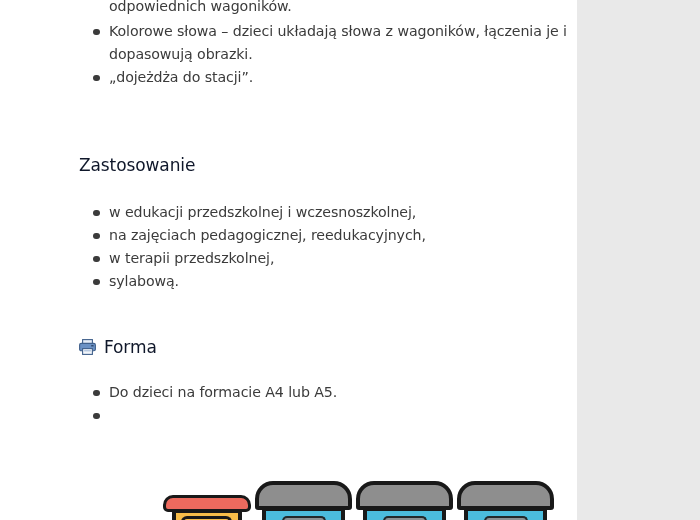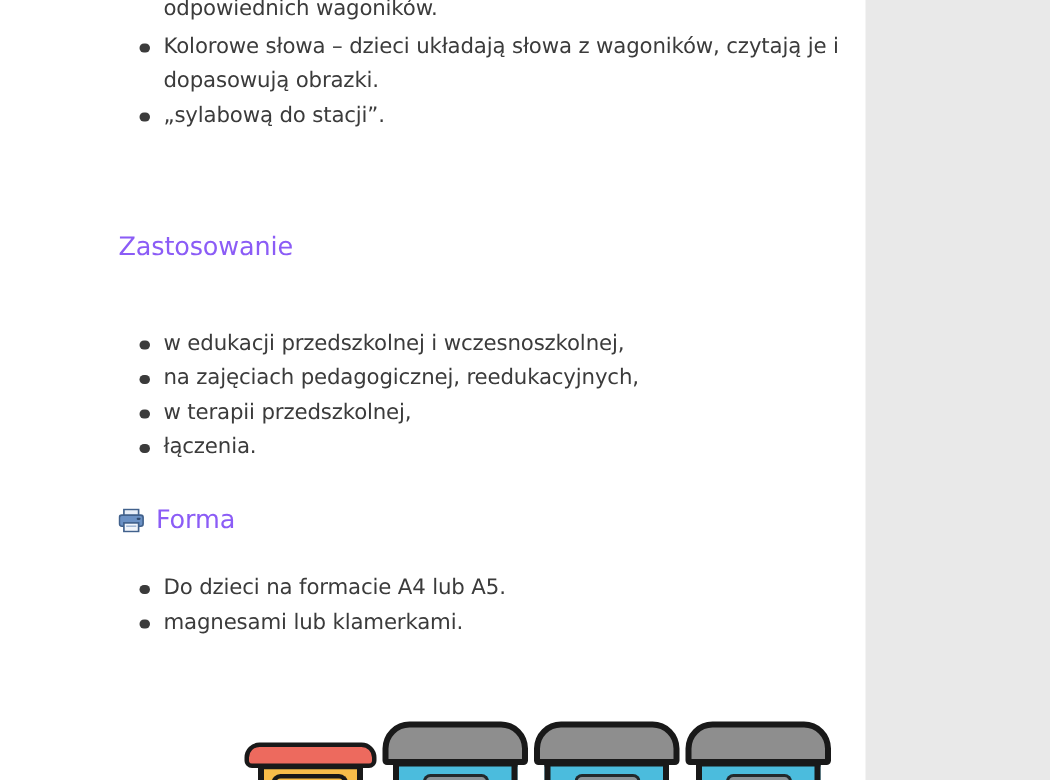--- a/index.html
+++ b/index.html
@@ -25,21 +25,21 @@
   .blist li { position:relative; padding-left:30px; }
   .blist li::before {
     content:""; position:absolute; left:14px; top:8.5px;
     width:6.5px; height:6.5px; border-radius:50%; background:#3b3b3b;
   }
   .ln { white-space:nowrap; }
   .ln.just { white-space:normal; text-align:justify; text-align-last:justify; }
   .heading {
     position:absolute; left:79px;
     display:flex; align-items:center; gap:8px;
-    font-size:17px; line-height:24px; font-weight:400; color:#8b5cf6;
+    font-size:17px; line-height:24px; font-weight:400; color:#0f172a;
   }
   .heading .icn { display:inline-flex; flex:0 0 auto; }
 
   
   .train { position:absolute; inset:0; pointer-events:none; }
   .train div { position:absolute; }
   .loco-roof   { left:163px; top:495px; width:88px; height:17px;
                  border:3.5px solid #191919; border-radius:10px 10px 5px 5px; z-index:3; }
   .loco-cab    { left:172px; top:509px; width:70px; height:15px;
                  border:4px solid #191919; border-bottom:none; border-radius:3px 3px 0 0; z-index:1; }
@@ -55,44 +55,44 @@
 </style>
 </head>
 <body>
 
 <div class="page">
 
   <div class="overflow-line">odpowiednich wagoników.</div>
 
   <ul class="blist" style="top:20px">
     <li>
-      <div class="ln">Kolorowe słowa – dzieci układają słowa z wagoników, czytają je i</div>
+      <div class="ln">Kolorowe słowa – dzieci układają słowa z wagoników, łączenia je i</div>
       <div class="ln">dopasowują obrazki.</div>
     </li>
     <li>
-      <div class="ln">„sylabową do stacji”.</div>
+      <div class="ln">„dojeżdża do stacji”.</div>
     </li>
   </ul>
 
   <div class="heading" style="top:153px">
     <span>Zastosowanie</span>
   </div>
 
-  <ul class="blist" style="top:218px">
+  <ul class="blist" style="top:201px">
     <li>
       <div class="ln">w edukacji przedszkolnej i wczesnoszkolnej,</div>
     </li>
     <li>
       <div class="ln">na zajęciach pedagogicznej, reedukacyjnych,</div>
     </li>
     <li>
       <div class="ln">w terapii przedszkolnej,</div>
     </li>
     <li>
-      <div class="ln">łączenia.</div>
+      <div class="ln">sylabową.</div>
     </li>
   </ul>
 
   <div class="heading" style="top:335px">
     <span class="icn">
       <svg width="17" height="16" viewBox="0 0 17 16" aria-hidden="true">
         <rect x="3.6" y="0.6" width="9.8" height="4.2" fill="#e7eef8" stroke="#41618c" stroke-width="1.1"></rect>
         <rect x="0.6" y="4.4" width="15.8" height="7.4" rx="1.6" fill="#6b91c4" stroke="#41618c" stroke-width="1.1"></rect>
         <rect x="12.1" y="6.1" width="2.6" height="1.5" rx="0.7" fill="#2f4a6e"></rect>
         <rect x="3.6" y="9.6" width="9.8" height="5.8" fill="#f2f6fb" stroke="#41618c" stroke-width="1.1"></rect>
@@ -100,21 +100,20 @@
       </svg>
     </span>
     <span>Forma</span>
   </div>
 
   <ul class="blist" style="top:381px">
     <li>
       <div class="ln">Do dzieci na formacie A4 lub A5.</div>
     </li>
     <li>
-      <div class="ln">magnesami lub klamerkami.</div>
     </li>
   </ul>
 
   <div class="train">
     <div class="loco-cab" style="background: rgb(248, 189, 73);"></div>
     <div class="loco-window" style="background: rgb(248, 189, 73);"></div>
     <div class="loco-roof" style="background: rgb(237, 106, 94);"></div>
 
     <div class="wagon" style="left:255px">
       <div class="wagon-body" style="background: rgb(75, 188, 221);"></div>

